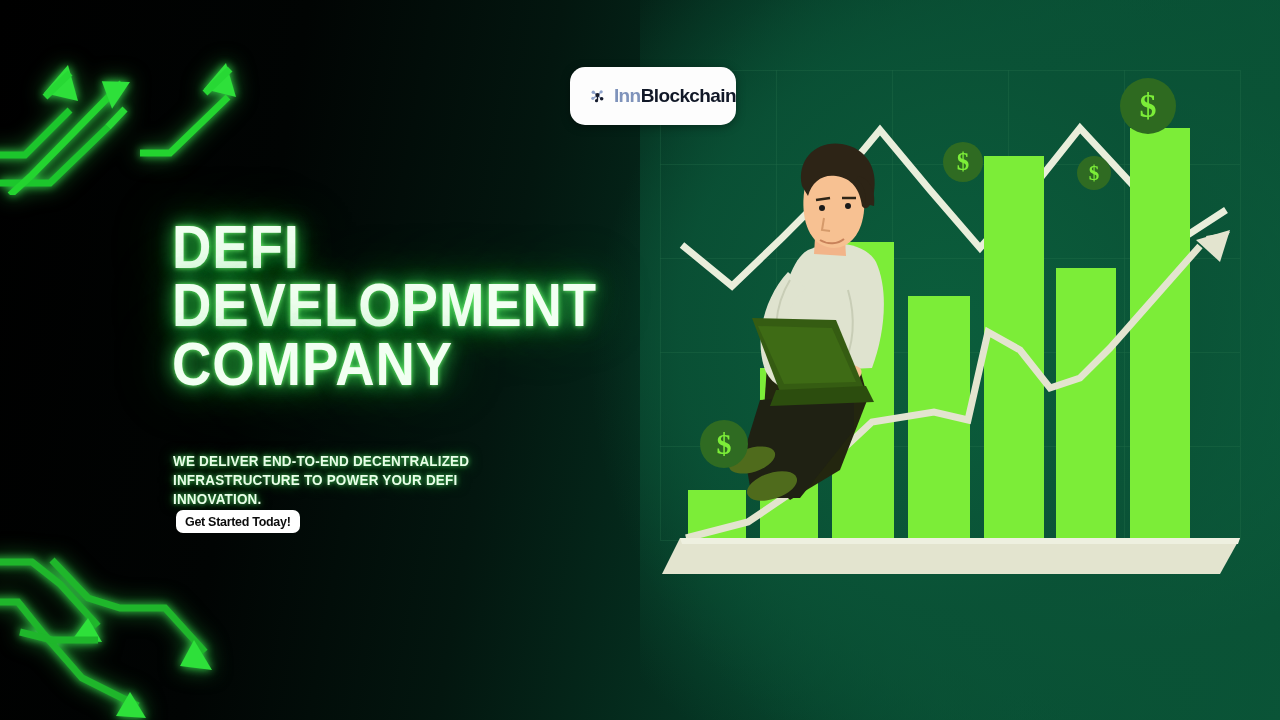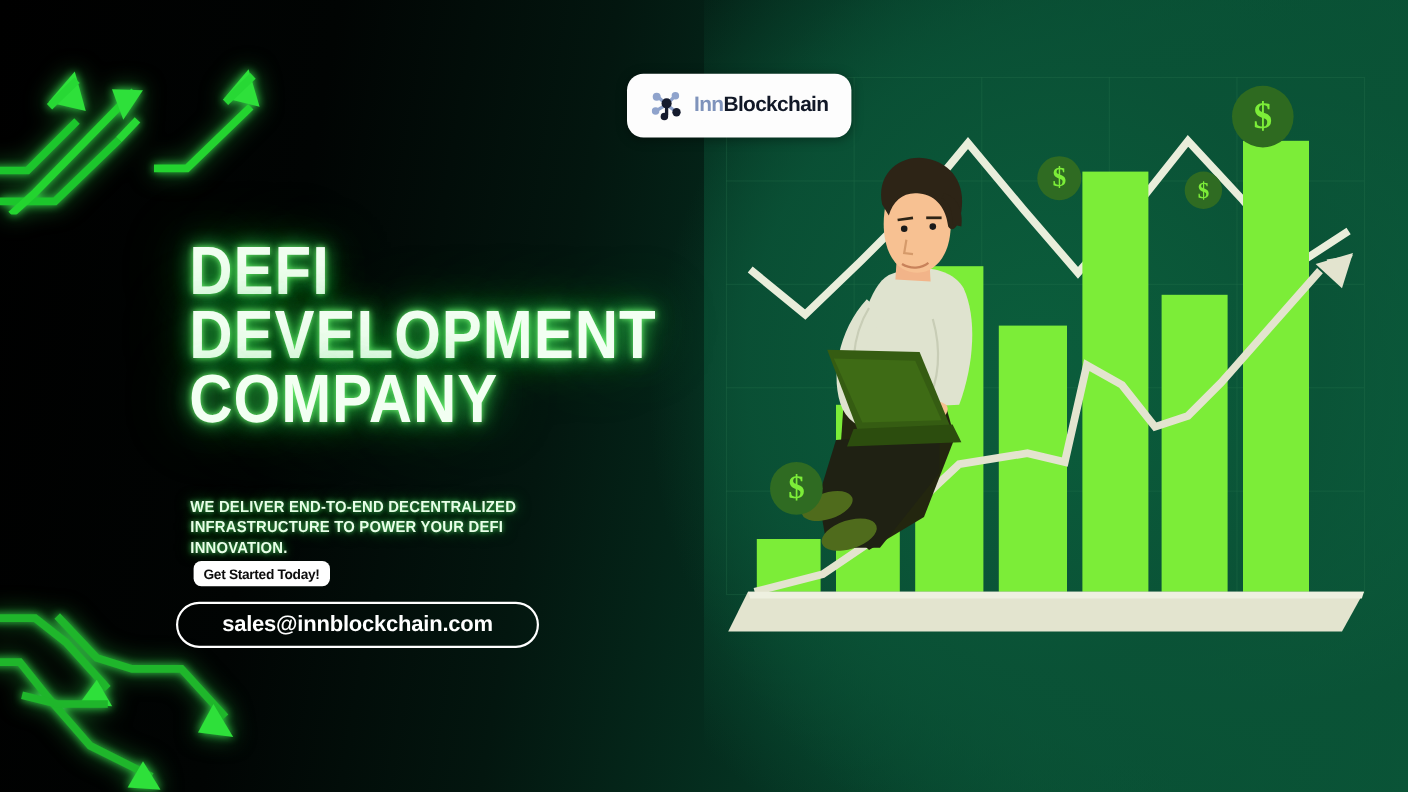--- a/index.html
+++ b/index.html
@@ -95,21 +95,21 @@
     width:330px; height:42px;
     border:2px solid #ffffff;
     border-radius:24px;
     display:flex; align-items:center; justify-content:center;
     color:#ffffff; font-size:20px; font-weight:700; letter-spacing:-0.2px;
   }
 
   
   .logo-chip {
     position:absolute; left:570px; top:67px;
-    width:204px; height:58px;
+    width:166px; height:58px;
     background:#fdfdfd;
     border-radius:15px;
     display:flex; align-items:center; gap:9px;
     padding-left:20px;
     box-shadow:0 2px 10px rgba(0,0,0,.35);
   }
   .logo-word { font-size:19px; font-weight:700; letter-spacing:-0.6px; }
   .logo-word .w1 { color:#7f93bb; }
   .logo-word .w2 { color:#111827; }
 
@@ -261,17 +261,14 @@
   <div class="headline">
     <div>DEFI</div>
     <div>DEVELOPMENT</div>
     <div>COMPANY</div>
   </div>
 
   <div class="subhead">WE DELIVER END-TO-END DECENTRALIZED INFRASTRUCTURE TO POWER YOUR DEFI INNOVATION.</div>
 
   <div class="cta-badge">Get Started Today!</div>
 
-  <div class="email-pill">
-    <span>sales@innblockchain.com</span>
-  </div>
 
 </div>
 
 </body></html>

